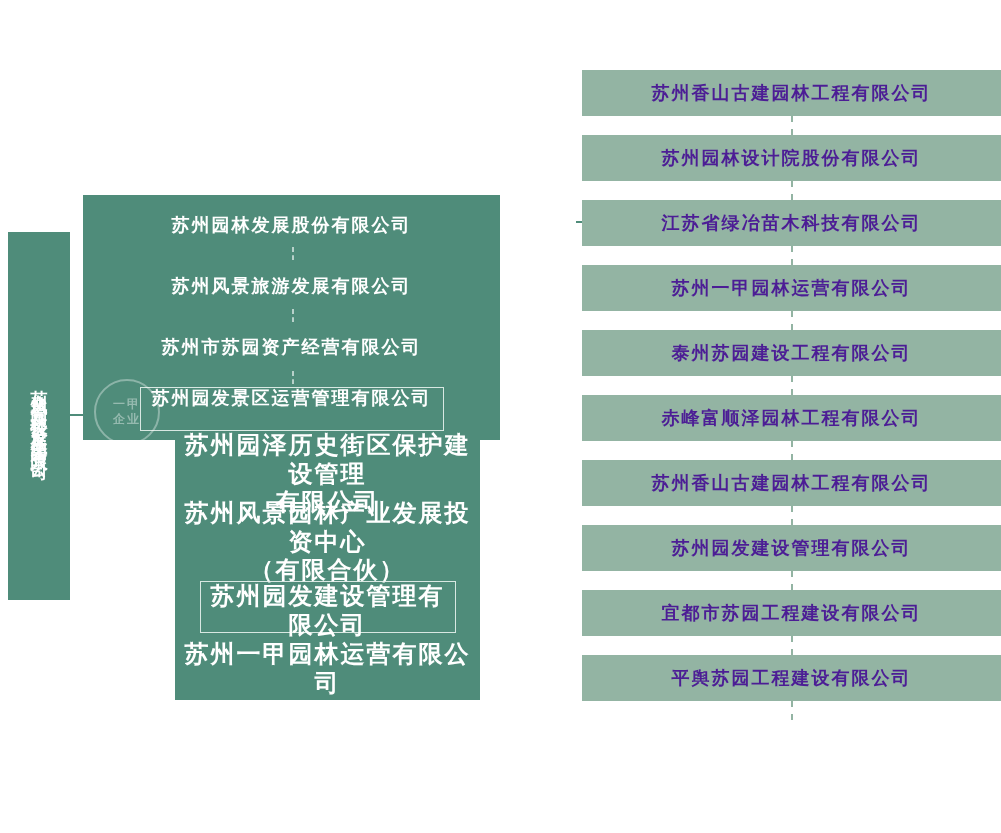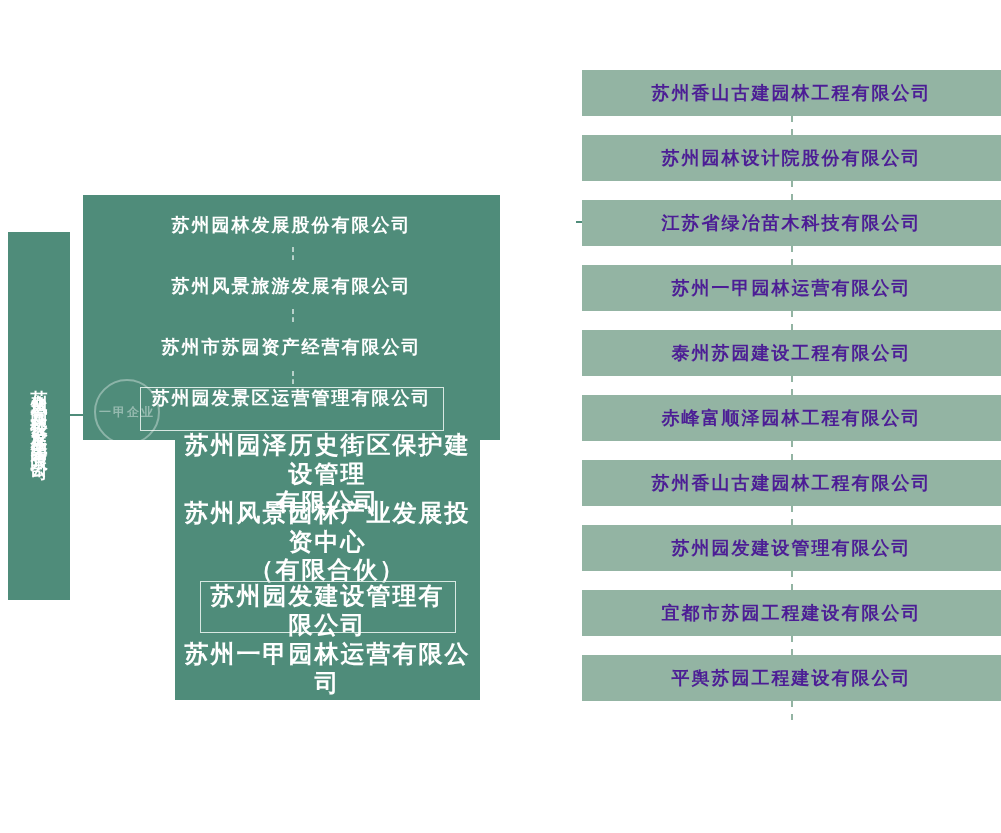--- a/index.html
+++ b/index.html
@@ -36,21 +36,21 @@
   .low-row { display:flex; align-items:center; justify-content:center;
              color:#ffffff; font-weight:bold; font-size:24px; letter-spacing:2px;
              text-align:center; white-space:pre-line; line-height:1.2; }
   .low-row.r5, .low-row.r6 { height:68px; }
   .low-row.r7, .low-row.r8 { height:62px; }
   .outline-box.low { width:256px; height:52px; }
 
   
   .watermark { position:absolute; left:94px; top:379px; width:66px; height:66px;
                border:2px solid rgba(255,255,255,0.35); border-radius:50%;
-               display:flex; align-items:center; justify-content:center;
+               display:flex; flex-direction:column; align-items:center; justify-content:center;
                color:rgba(255,255,255,0.4); font-size:12px; font-weight:bold; line-height:1.25;
                z-index:2; letter-spacing:2px; }
 
   
   .right-col { position:absolute; left:582px; top:70px; width:419px;
                display:flex; flex-direction:column; }
   .aff-box { height:46px; background:#93b4a3; display:flex; align-items:center;
              justify-content:center; color:#4c1d95; font-weight:bold; font-size:18px;
              letter-spacing:2px; text-align:center; }
   .aff-dash { height:19px; width:0; align-self:center;

